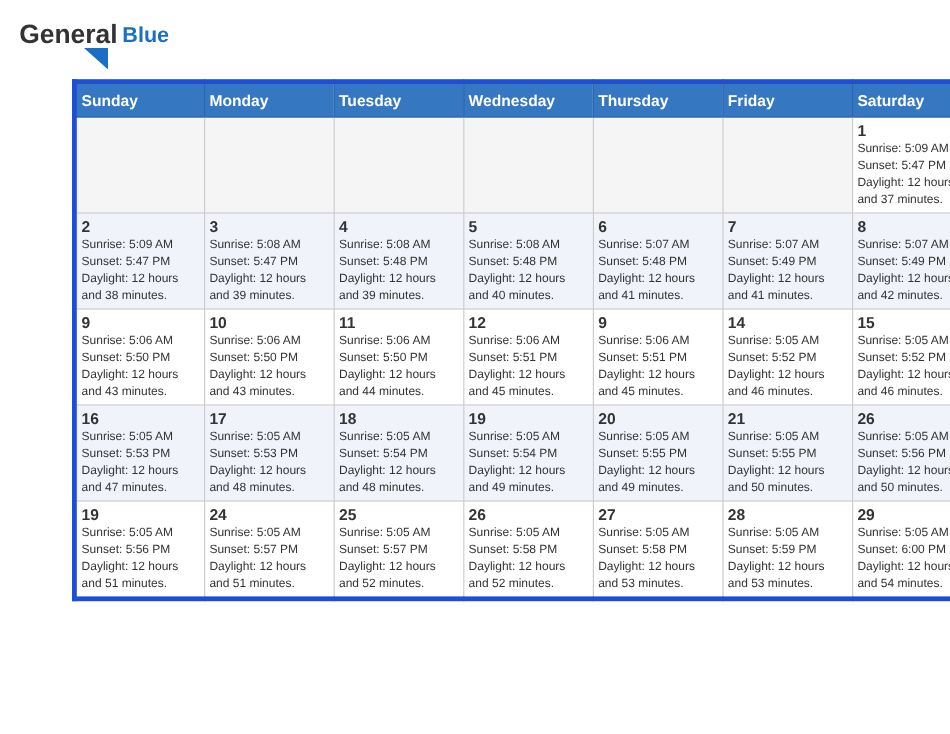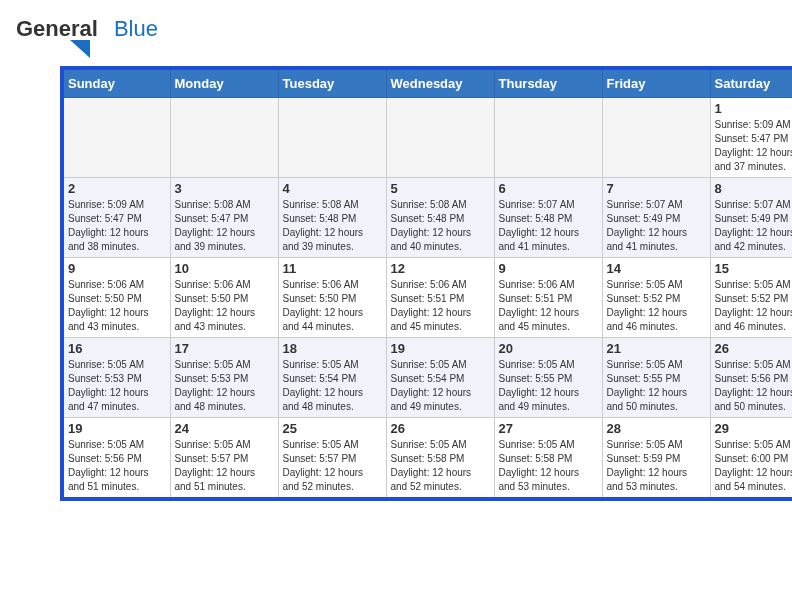--- a/index.html
+++ b/index.html
@@ -77,23 +77,23 @@
     }
     .row-shade td.empty {
       background: #e8ecf4;
     }
   </style>
 </head>
 <body>
 
 <div class="header-area">
   <div class="logo">
-    <div style="display:flex;align-items:center;gap:16px;">
+    <div style="display:flex;align-items:center;gap:4px;">
       <span style="font-size:22px;font-weight:bold;color:#333;">General</span>
-      <span style="font-size:22px;font-weight:normal;color:#1a6fc4;">Blue</span>
+      <span style="font-size:18px;font-weight:bold;color:#1a6fc4;">Blue</span>
     </div>
     <div style="display:flex;justify-content:flex-end;margin-top:-2px;">
       <div style="width:0;height:0;border-left:20px solid transparent;border-right:0px solid transparent;border-top:18px solid #1a6fc4;margin-left:54px;"></div>
     </div>
   </div>
   <div class="title-area">
     <div class="month-year"></div>
     <div class="location"></div>
   </div>
 </div>

